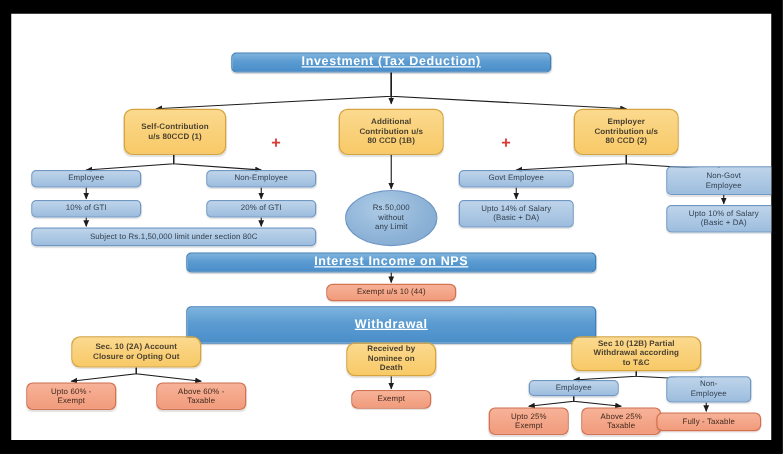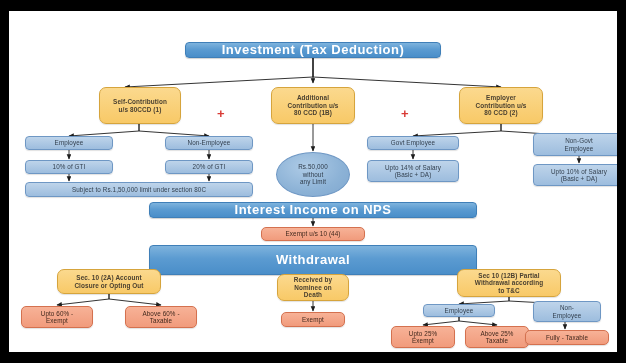--- a/index.html
+++ b/index.html
@@ -48,24 +48,25 @@
     line-height: 1.18;
     color: #2f2f2f;
     letter-spacing: 0.1px;
   }
   
   .bar {
     background: linear-gradient(to bottom, #7eb3dd 0%, #5b9bd1 45%, #4a8ec9 100%);
     border: 1px solid #3f7fb8;
     border-radius: 4px;
     color: #ffffff;
-    font-size: 13px;
+    font-size: 10px;
     font-weight: bold;
     letter-spacing: 0.5px;
     box-shadow: 0 1px 1px rgba(0,0,0,0.18);
+    text-decoration: underline;
   }
   
   .amber {
     background: linear-gradient(to bottom, #fbd98e 0%, #f8c967 100%);
     border: 1px solid #d6a43c;
     border-radius: 7px;
     font-size: 6.4px;
     font-weight: bold;
     color: #4a4030;
     box-shadow: 0 1px 1px rgba(0,0,0,0.12);

